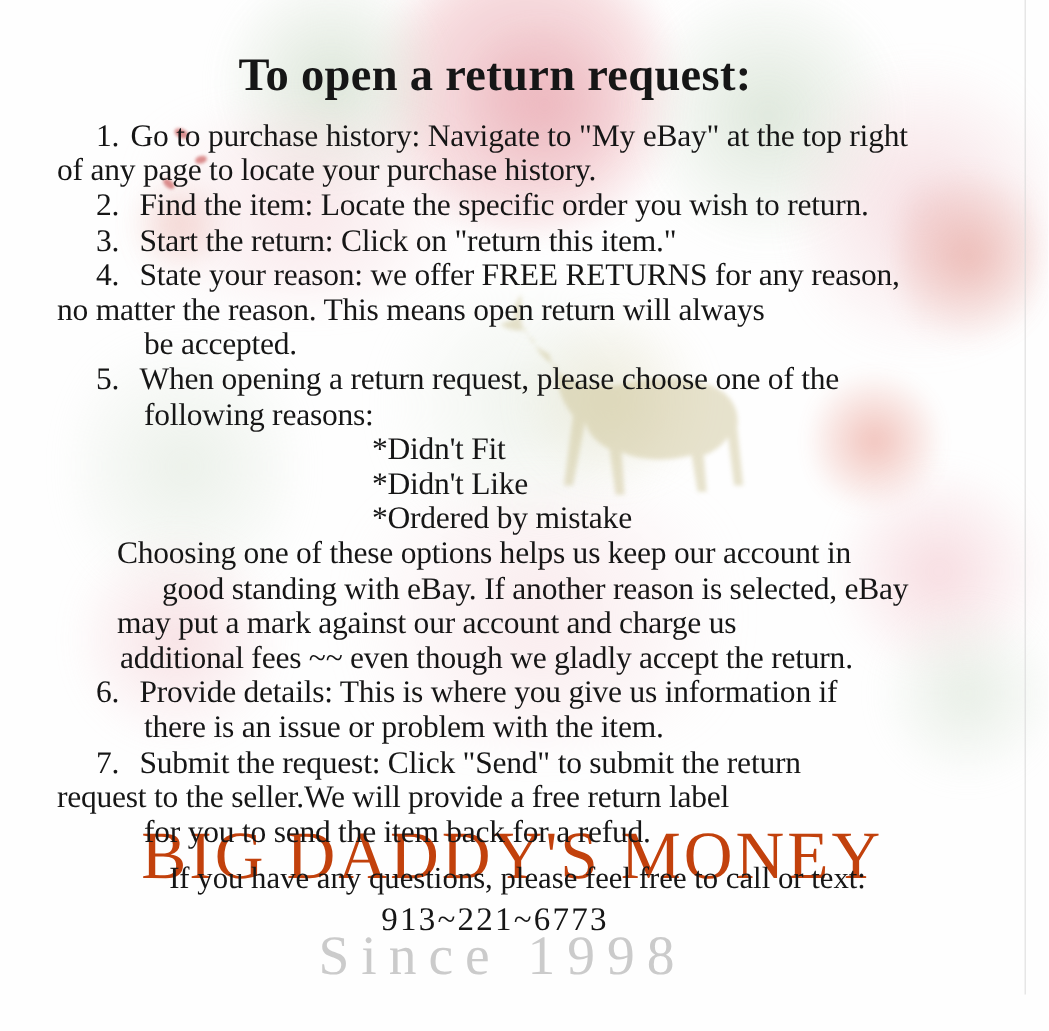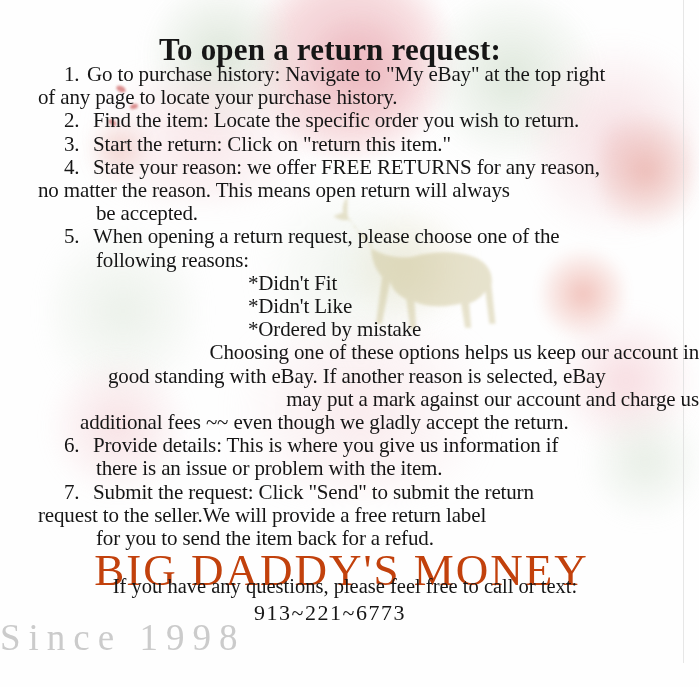--- a/index.html
+++ b/index.html
@@ -29,33 +29,33 @@
   .b16{left:330px;top:210px;width:156px;height:112px;background:radial-gradient(circle,#d8d0a8 0%,rgba(255,255,255,0) 68%);filter:blur(10px);opacity:.35;}
   .dot{position:absolute;background:#cc5f5f;border-radius:50%;filter:blur(1px);opacity:.7;}
   .d1{left:116px;top:86px;width:10px;height:6px;transform:rotate(25deg);}
   .d2{left:130px;top:104px;width:8px;height:5px;transform:rotate(-15deg);}
   .d3{left:108px;top:120px;width:9px;height:5px;transform:rotate(40deg);}
   .edge-line{position:absolute;left:683px;top:0;width:1px;height:663px;background:#d9d9d9;opacity:.65;}
   .deer{position:absolute;left:318px;top:194px;width:205px;height:152px;opacity:.45;filter:blur(1.4px);}
   
   .wm{position:absolute;z-index:1;color:#c2410c;font-family:"Liberation Serif", serif;white-space:nowrap;}
   .wm-brand{left:0;width:683px;top:544px;text-align:center;font-size:45px;letter-spacing:2px;}
-  .wm-since{left:0;width:670px;top:616px;text-align:left;font-size:37px;letter-spacing:8px;color:#cbcbcb;}
+  .wm-since{left:0;width:670px;top:616px;text-align:center;font-size:37px;letter-spacing:8px;color:#cbcbcb;}
   
   .txt{position:relative;z-index:2;}
   .title{position:absolute;left:0;width:660px;top:32px;text-align:center;font-size:31px;font-weight:700;letter-spacing:.2px;}
-  .body{position:absolute;left:0;top:63px;width:699px;font-size:21px;line-height:23.2px;letter-spacing:-0.15px;}
+  .body{position:absolute;left:0;top:79px;width:699px;font-size:21px;line-height:23.2px;letter-spacing:-0.15px;}
   .line{white-space:nowrap;}
   .num{display:inline-block;width:23px;}
   .num-w{width:29px;}
   .in64{padding-left:64px;}
   .in90{padding-left:38px;}
   .in96{padding-left:96px;}
   .in248{padding-left:248px;}
-  .in78{padding-left:112px;text-align:right;}
+  .in78{padding-left:78px;}
   .in72{padding-left:108px;}
   .in80{padding-left:80px;}
   .footer-line{position:absolute;left:0;width:690px;text-align:center;font-size:20.5px;}
   .f1{top:575px;}
   .f2{top:600px;font-size:22px;letter-spacing:1.5px;width:660px;}
 </style>
 </head>
 <body>
 
 <div id="card">

